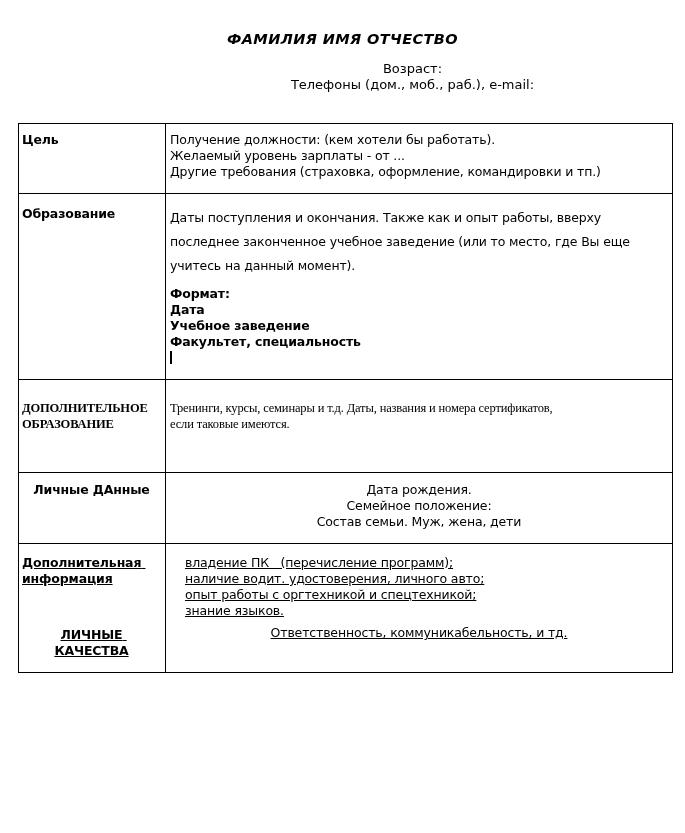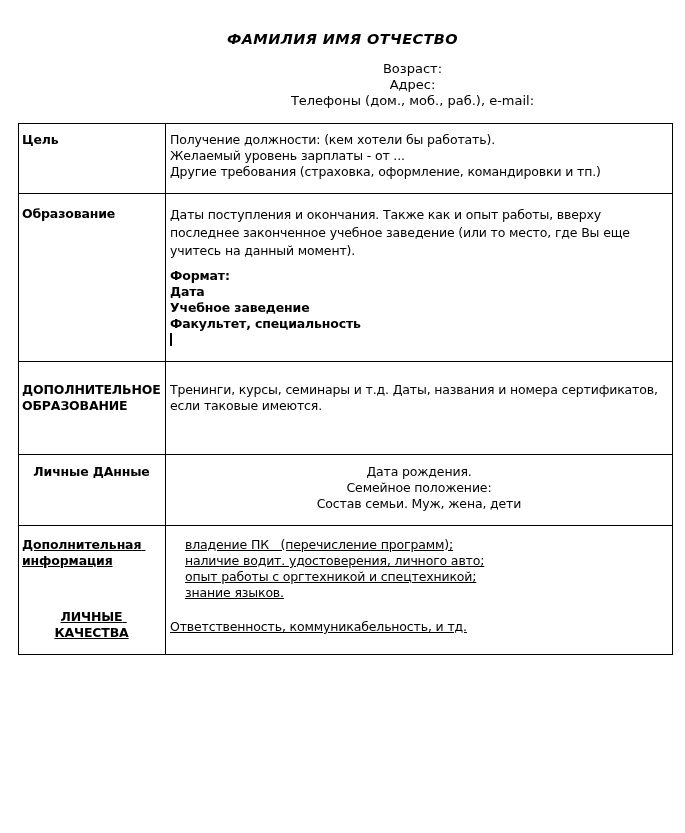--- a/index.html
+++ b/index.html
@@ -22,47 +22,46 @@
     border-collapse:collapse;table-layout:fixed;
   }
   td{
     border:1px solid #000;vertical-align:top;box-sizing:border-box;
     font-size:12.5px;line-height:16px;letter-spacing:-0.15px;
     padding:8px 4px 13px 4px;overflow:hidden;
   }
   td.label-cell{font-weight:bold;padding-left:3px;line-height:16px;}
   .seg{white-space:pre-wrap;}
   .bold{font-weight:bold;}
-  .wide-lh{line-height:18px;}
+  .wide-lh{line-height:24px;}
   .gap16{height:16px;}
   .gap8{height:8px;}
   tr.r1 td{height:68px;padding-top:8px;}
   tr.r2 td{height:150px;padding-top:13px;}
   tr.r3 td{height:151px;padding-top:12px;}
-  tr.r4 td{height:93px;padding-top:20px;}
+  tr.r4 td{height:93px;padding-top:20px;font-family:Liberation Serif, serif;}
   tr.r5 td{height:70px;padding-top:9px;text-align:center;}
   tr.r6 td{height:121px;padding-top:11px;text-decoration:underline;}
   .label-bottom{margin-top:40px;font-weight:bold;text-align:center;}
   .skills-list{padding-left:15px;white-space:pre-wrap;}
-  .qualities-line{margin-top:18px;white-space:pre-wrap;}
+  .qualities-line{margin-top:6px;white-space:pre-wrap;text-align:center;}
   .text-caret{
     display:inline-block;width:2px;height:13px;background:#000;
     vertical-align:top;margin-top:1px;
   }
 </style>
 </head>
 <body>
 
 <div class="doc-title">
   <span>ФАМИЛИЯ ИМЯ ОТЧЕСТВО</span>
 </div>
 
 <div class="contact-block">
   <div>Возраст:</div>
-  <div>Адрес:</div>
   <div>Телефоны (дом., моб., раб.), e-mail:</div>
 </div>
 
 <table class="resume-table">
   <colgroup>
     <col style="width:147px">
     <col style="width:507px">
   </colgroup>
 
   <tbody>

